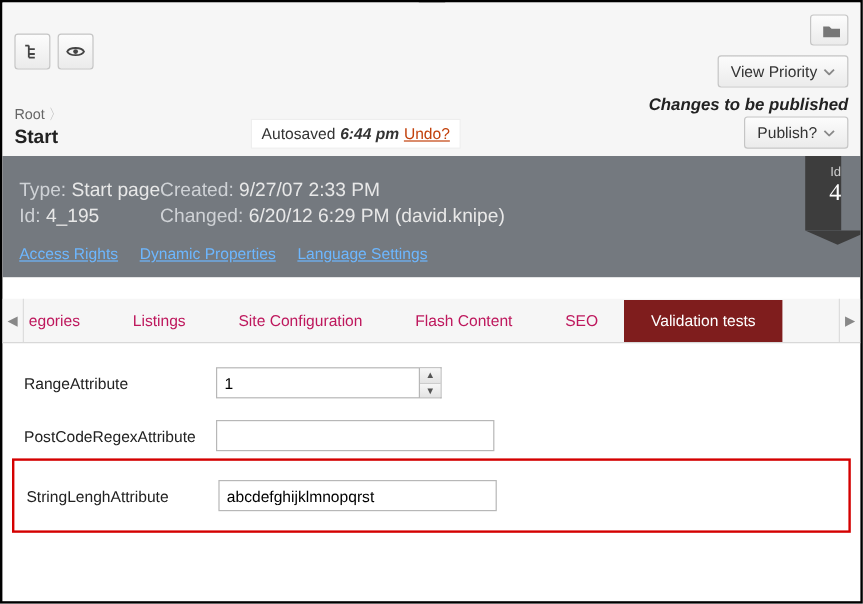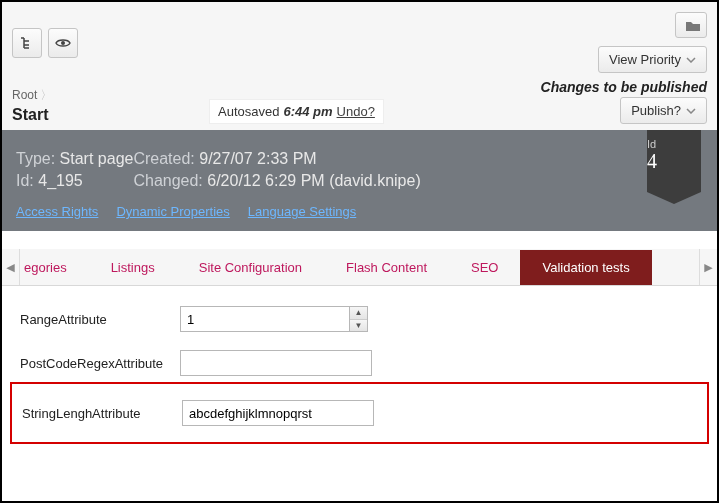--- a/index.html
+++ b/index.html
@@ -16,48 +16,48 @@
 .folder-btn { width: 32px; height: 26px; }
 .view-priority { padding: 5px 10px; margin-top: 2px; }
 
 .breadcrumb-row { display: flex; justify-content: space-between; align-items: flex-end; margin-top: 6px; }
 .breadcrumb { color: #666; font-size: 12px; }
 .breadcrumb .chev { color: #bbb; margin-left: 3px; }
 .page-title { font-weight: bold; font-size: 16px; color: #222; margin-top: 2px; }
 
 .autosaved-box { background: #fff; border: 1px solid #eee; padding: 4px 8px; font-size: 13px; color: #333; display: inline-flex; align-items: baseline; gap: 4px; }
 .autosaved-box .time { font-style: italic; font-weight: bold; }
-.autosaved-box a { color: #404040; text-decoration: underline; }
+.autosaved-box a { color: #c2410c; text-decoration: underline; }
 
 .changes { font-style: italic; font-weight: bold; color: #222; font-size: 14px; text-align: right; }
 .publish-btn { padding: 5px 10px; float: right; margin-top: 2px; }
 
 .info-bar { background: #74797f; color: #e8e8e8; padding: 20px 14px 12px 14px; position: relative; }
 .info-grid { display: flex; font-size: 16px; }
 .info-col { display: flex; flex-direction: column; gap: 4px; white-space: nowrap; }
 .info-label { color: #cfd2d6; }
 .info-links { margin-top: 14px; display: flex; gap: 18px; }
 .info-links a { color: #6db7ff; text-decoration: underline; font-size: 13px; }
 
-.id-flag { position: absolute; top: 0; right: 16px; width: 54px; background: #3d3d3d; color: #ccc; text-align: left; padding: 8px 0 20px 0; font-size: 11px; }
+.id-flag { position: absolute; top: 0; right: 16px; width: 30px; background: #3d3d3d; color: #ccc; text-align: right; padding: 8px 0 20px 0; font-size: 11px; }
 .id-flag .idnum { color: #fff; font-size: 20px; font-family: Georgia, serif; line-height: 1.1; }
 .id-flag::after { content: ""; position: absolute; bottom: -12px; left: 0; border-left: 27px solid transparent; border-right: 27px solid transparent; border-top: 12px solid #3d3d3d; }
 
 .tabs-wrap { display: flex; align-items: center; border-bottom: 1px solid #d8d8d8; background: #f6f6f6; margin-top: 18px; }
 .tab-scroll { width: 18px; height: 36px; display: flex; align-items: center; justify-content: center; color: #888; font-size: 11px; border-right: 1px solid #ddd; cursor: pointer; }
 .tab-scroll.right { border-right: none; border-left: 1px solid #ddd; }
 .tabs { display: flex; flex: 1; }
 .tab { padding: 10px 22px; color: #be185d; font-size: 13px; cursor: pointer; white-space: nowrap; }
 .tab.cut { padding-left: 4px; }
 .tab.active { background: #7f1d1d; color: #fff; }
 
 .form-area { padding: 20px 18px; }
 .form-row { display: flex; align-items: center; margin-bottom: 18px; }
 .form-label { width: 160px; font-size: 13px; color: #222; }
-.text-input { width: 192px; height: 26px; border: 1px solid #b7b7b7; padding: 3px 6px; font-size: 13px; font-family: inherit; }
+.text-input { width: 232px; height: 26px; border: 1px solid #b7b7b7; padding: 3px 6px; font-size: 13px; font-family: inherit; }
 .spinner { display: flex; align-items: stretch; }
 .spin-btns { display: flex; flex-direction: column; border: 1px solid #b7b7b7; border-left: none; width: 18px; }
 .spin-btn { flex: 1; background: linear-gradient(#f6f6f6,#e4e4e4); display: flex; align-items: center; justify-content: center; font-size: 8px; color: #555; cursor: pointer; }
 .spin-btn:first-child { border-bottom: 1px solid #ccc; }
 .hl { border: 2px solid #d40000; padding: 16px 10px; margin: -12px -10px 0 -10px; }
 
 svg { display: block; }
 </style>
 </head>
 <body>

